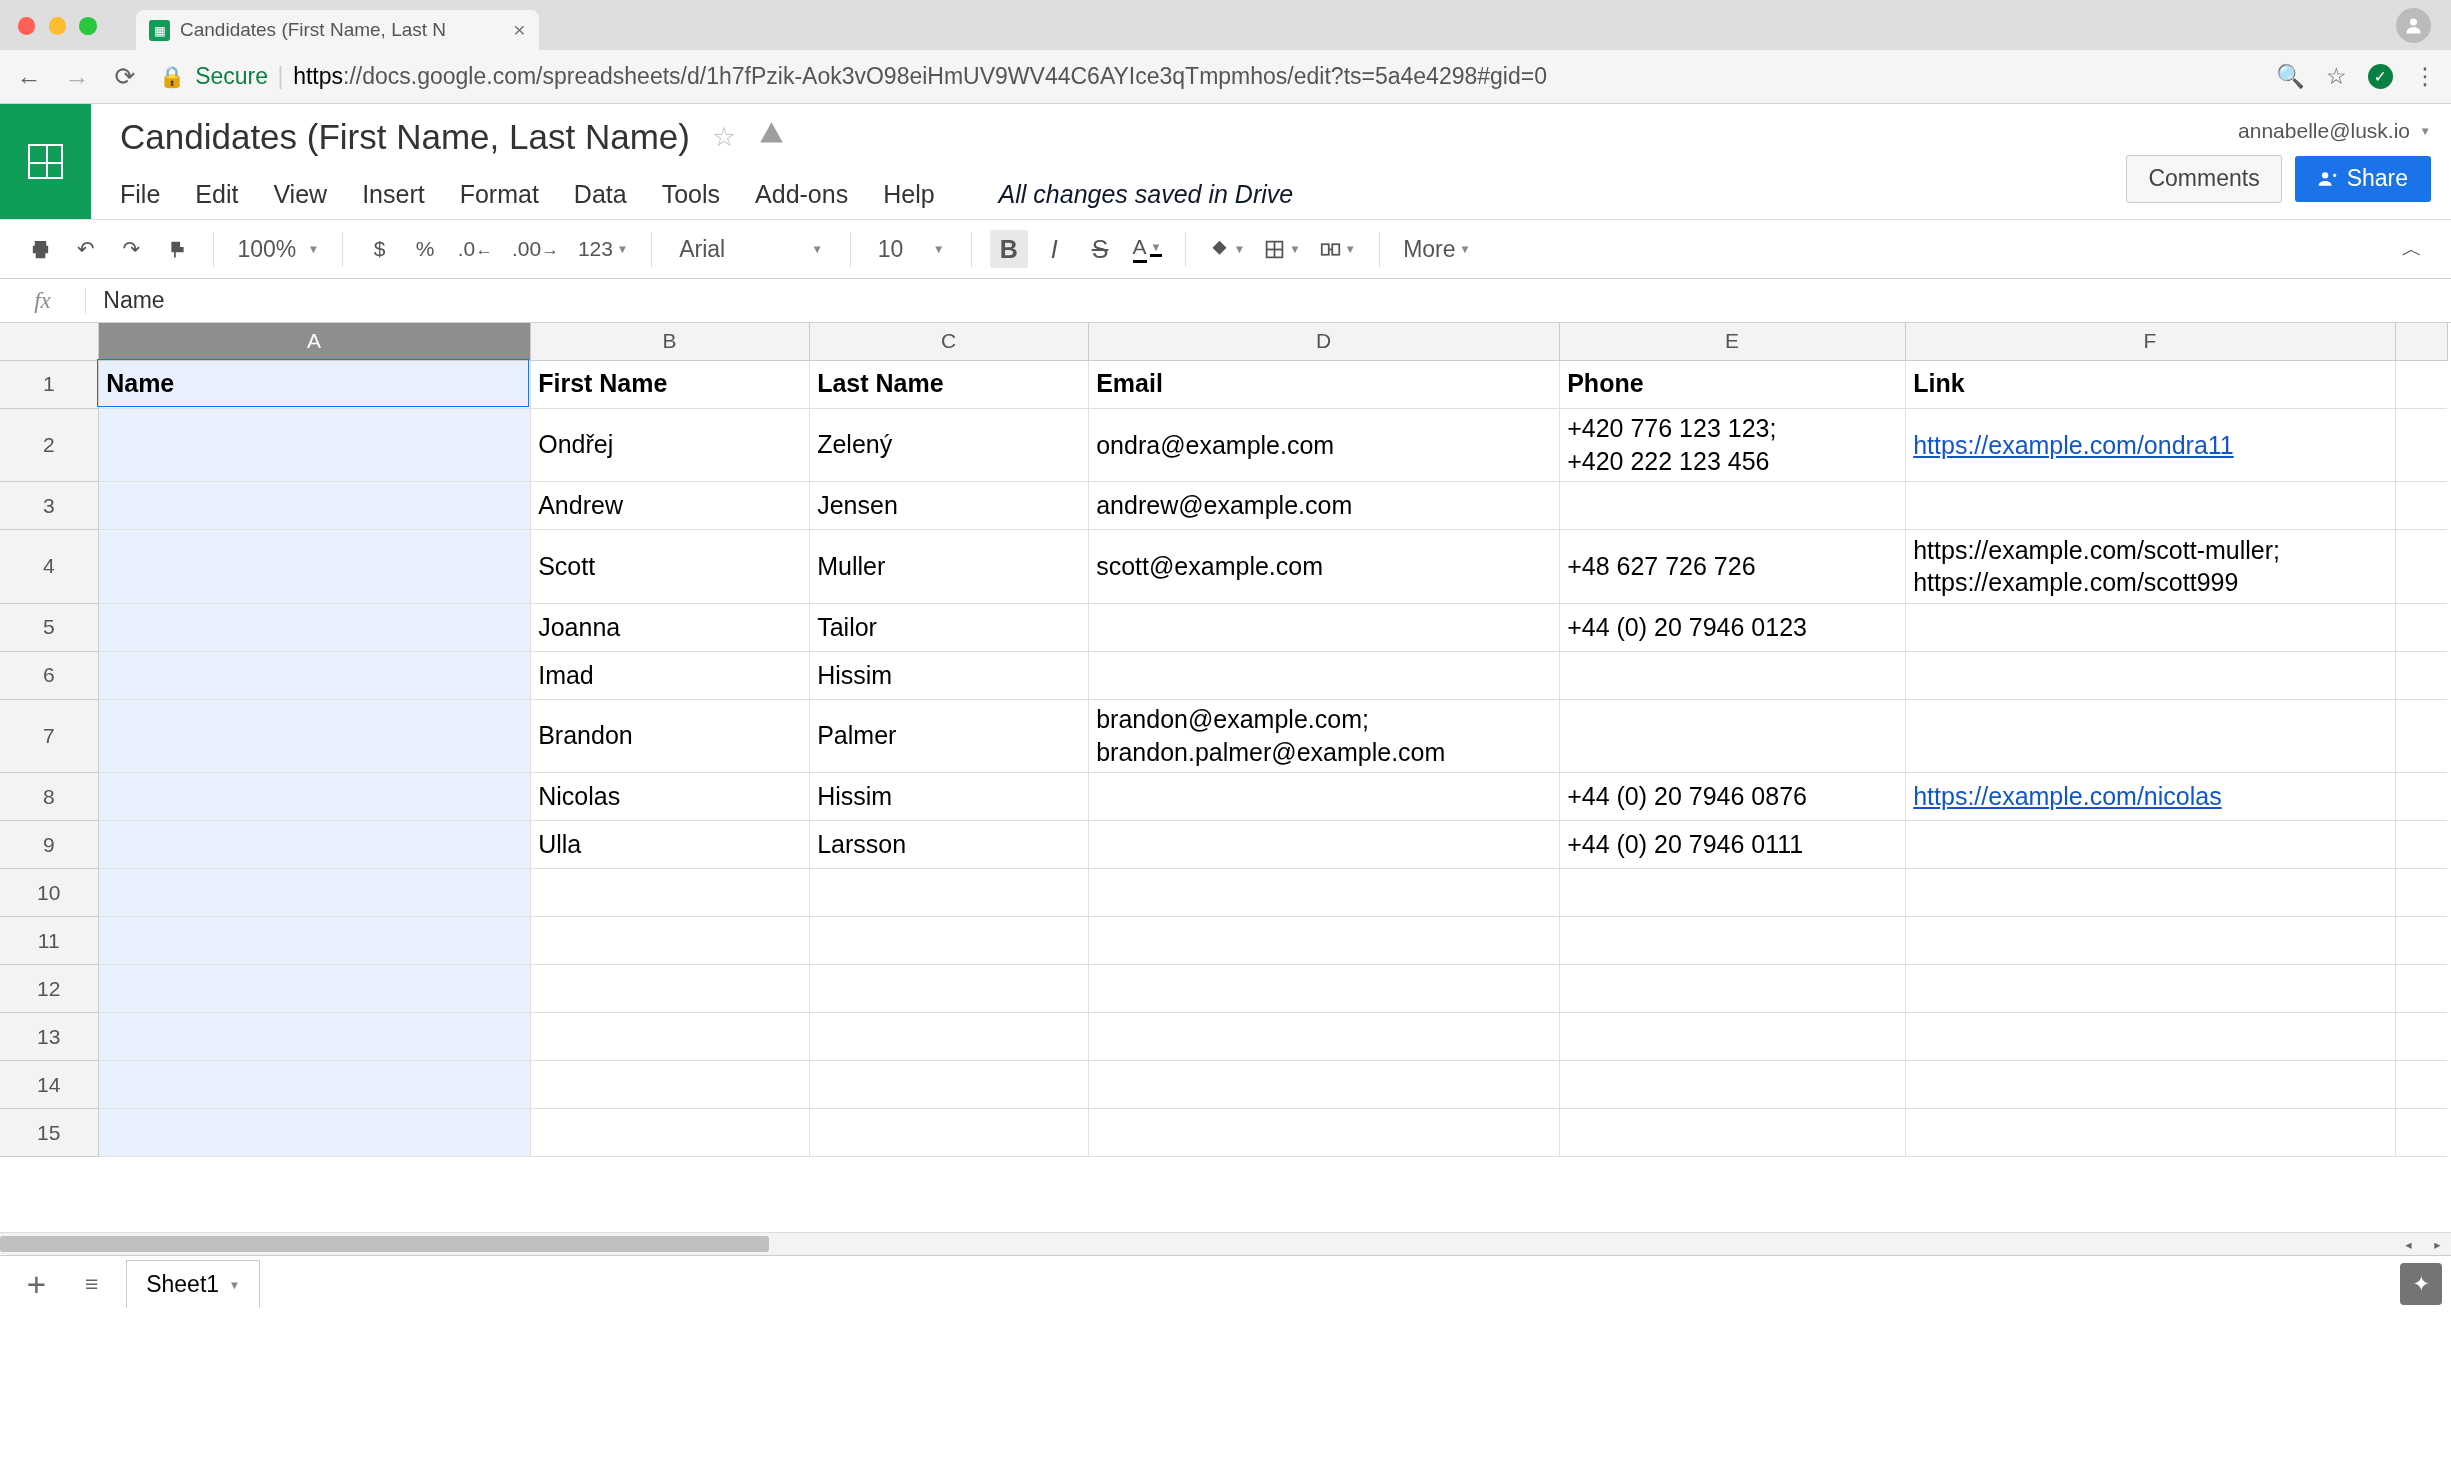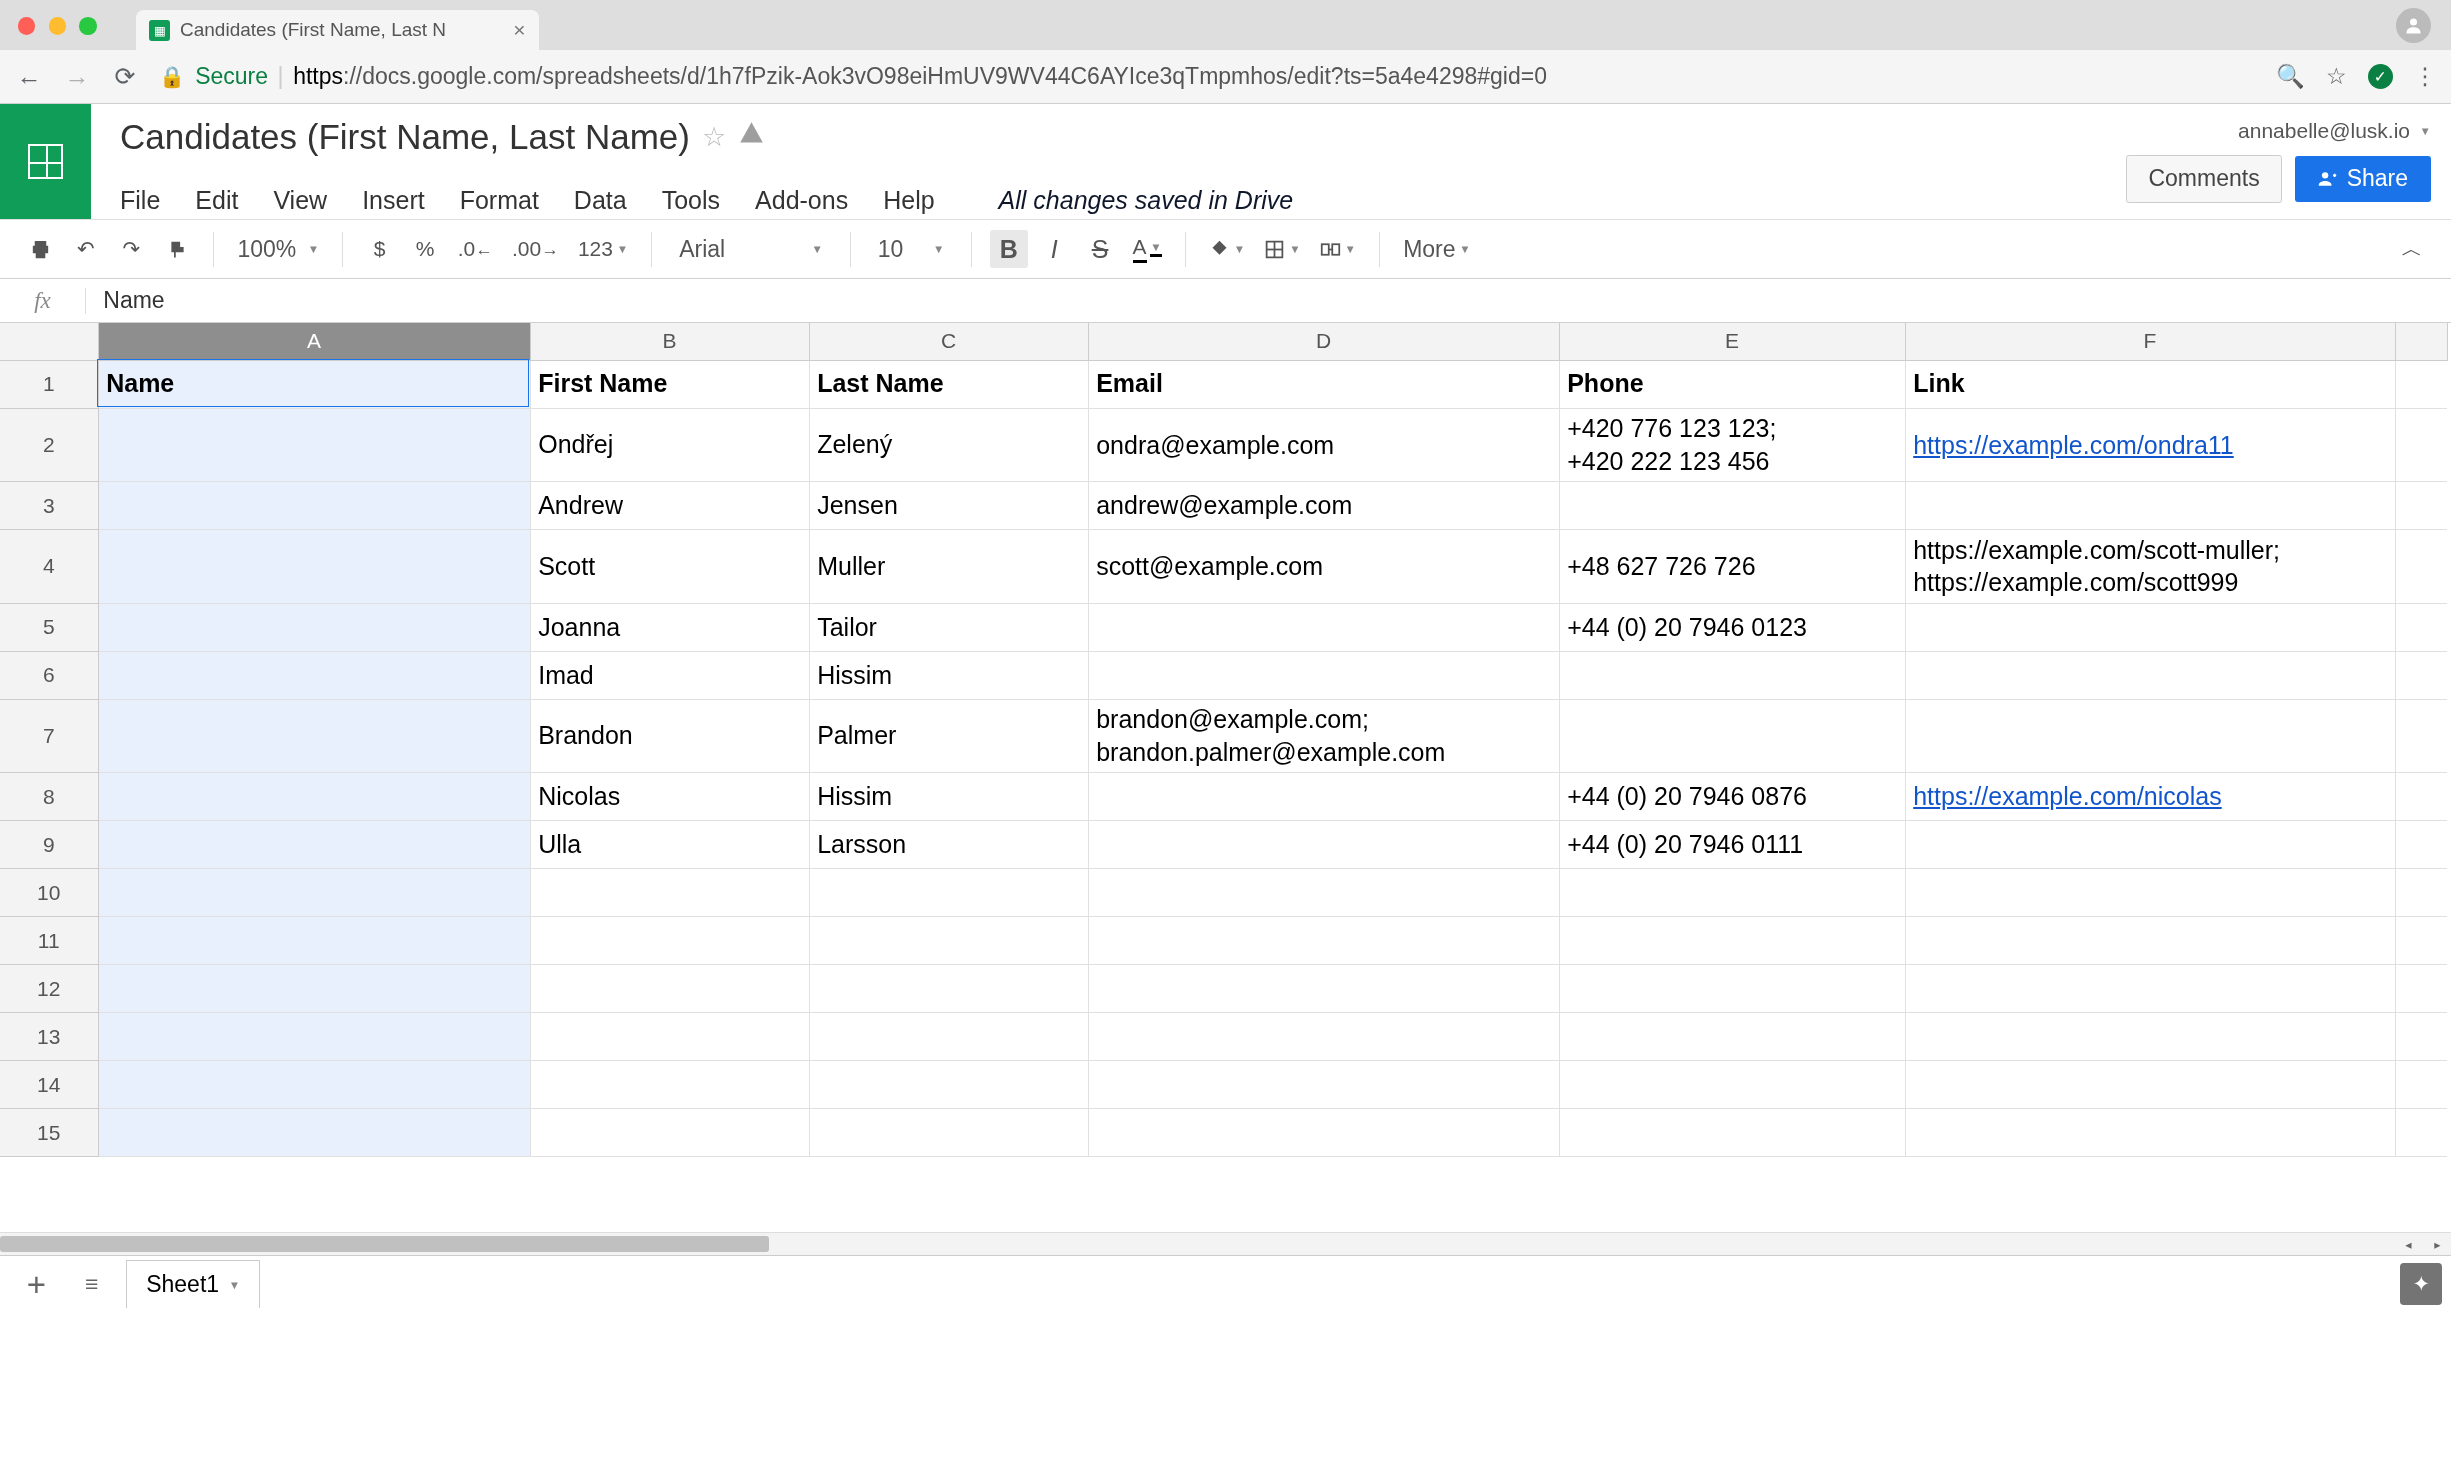--- a/index.html
+++ b/index.html
@@ -34,25 +34,25 @@
 
 .sheets-app { background:#fff; }
 .docs-header { display:flex; }
 .docs-logo { width:91px; height:115px; background:#0f9d58; display:flex; align-items:center; justify-content:center; }
 .docs-logo .grid-ic { width:35px; height:35px; position:relative; }
 .docs-logo .grid-ic::before { content:""; position:absolute; inset:0; border:2.9px solid #fff; }
 .docs-logo .grid-ic::after { content:""; position:absolute; left:0; right:0; top:50%; height:0; border-top:2.9px solid #fff; }
 .docs-logo .grid-ic span { position:absolute; top:0; bottom:0; left:50%; width:0; border-left:2.9px solid #fff; }
 
 .docs-header-main { flex:1; padding: 13.4px 19px 0 29px; }
-.title-row { display:flex; align-items:center; gap:12px; }
+.title-row { display:flex; align-items:center; gap:22px; }
 .doc-title { font-size:35px; color:#333; }
 .star-ic { color:#bbb; font-size:27px; }
 .drive-ic { color:#9e9e9e; font-size:27px; }
-.menubar { display:flex; gap:35px; margin-top:29px; align-items:center; font-size:25px; color:#333; }
+.menubar { display:flex; gap:35px; margin-top:23px; align-items:center; font-size:25px; color:#333; }
 .save-status { color:#0f172a; margin-left:29px; font-size:25px;font-style:italic;}
 .top-right { padding: 15.4px 21px 0 0; display:flex; flex-direction:column; align-items:flex-end; gap:11.5px;}
 .user-email { color:#555; font-size:21px; display:flex; align-items:center; gap:5.8px;}
 .top-buttons { display:flex; gap:13.4px;align-items:center; }
 .comments-btn { border:1px solid #ccc; background:#f7f7f7; padding:9.6px 21px; font-size:23px; color:#444; border-radius:2.9px;}
 .share-btn { background:#1a73e8; color:#fff; border:none; padding:9.6px 23px; font-size:23px; border-radius:2.9px; display:flex; align-items:center; gap:9.6px;}
 
 .toolbar { height:60px; border-top:1px solid #e0e0e0; border-bottom:1px solid #d0d0d0; display:flex; align-items:center; padding: 0 21px; gap:7.7px; }
 .tool { min-width:38px; height:38px; display:flex; align-items:center; justify-content:center; color:#555; font-size:21px; padding:0 5.8px;}
 .tool.sep { border-right:1px solid #ddd; height:35px; width:1px; min-width:1px; margin: 0 9.6px; padding:0;}

